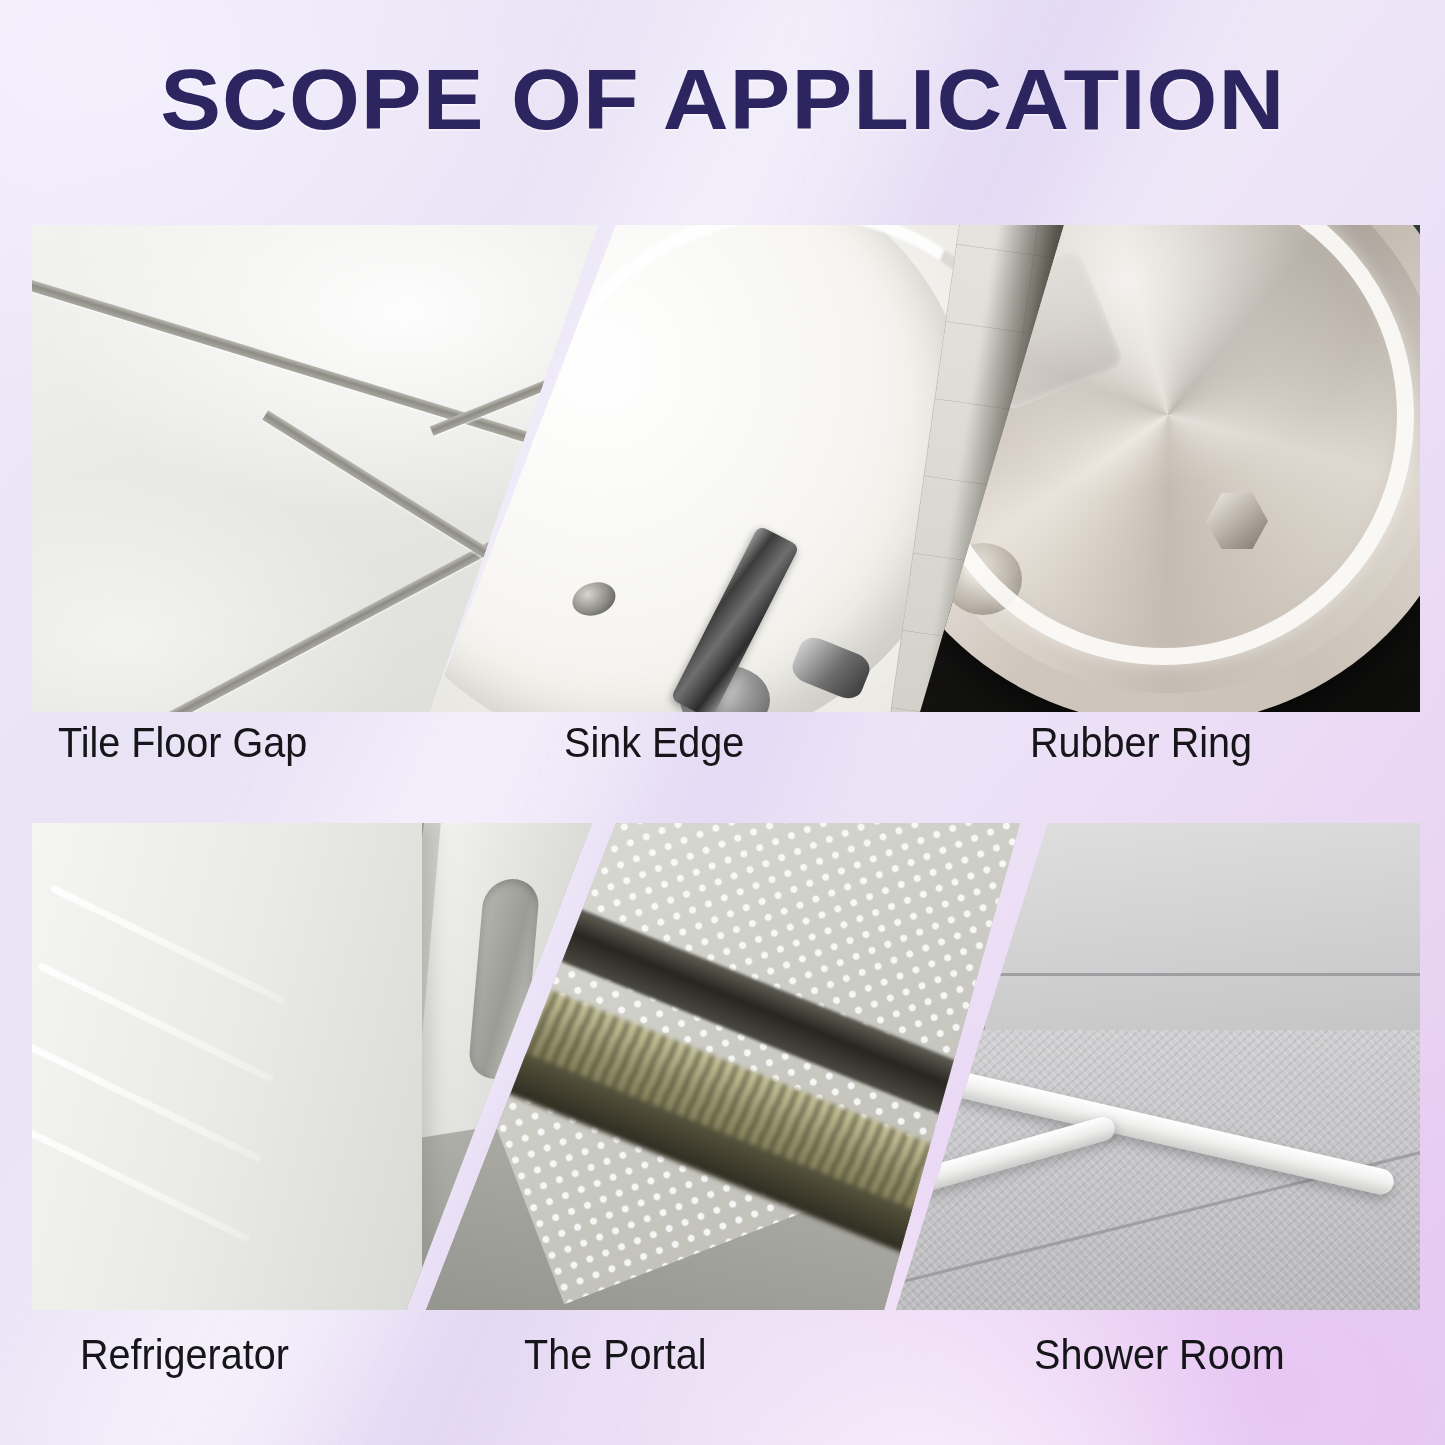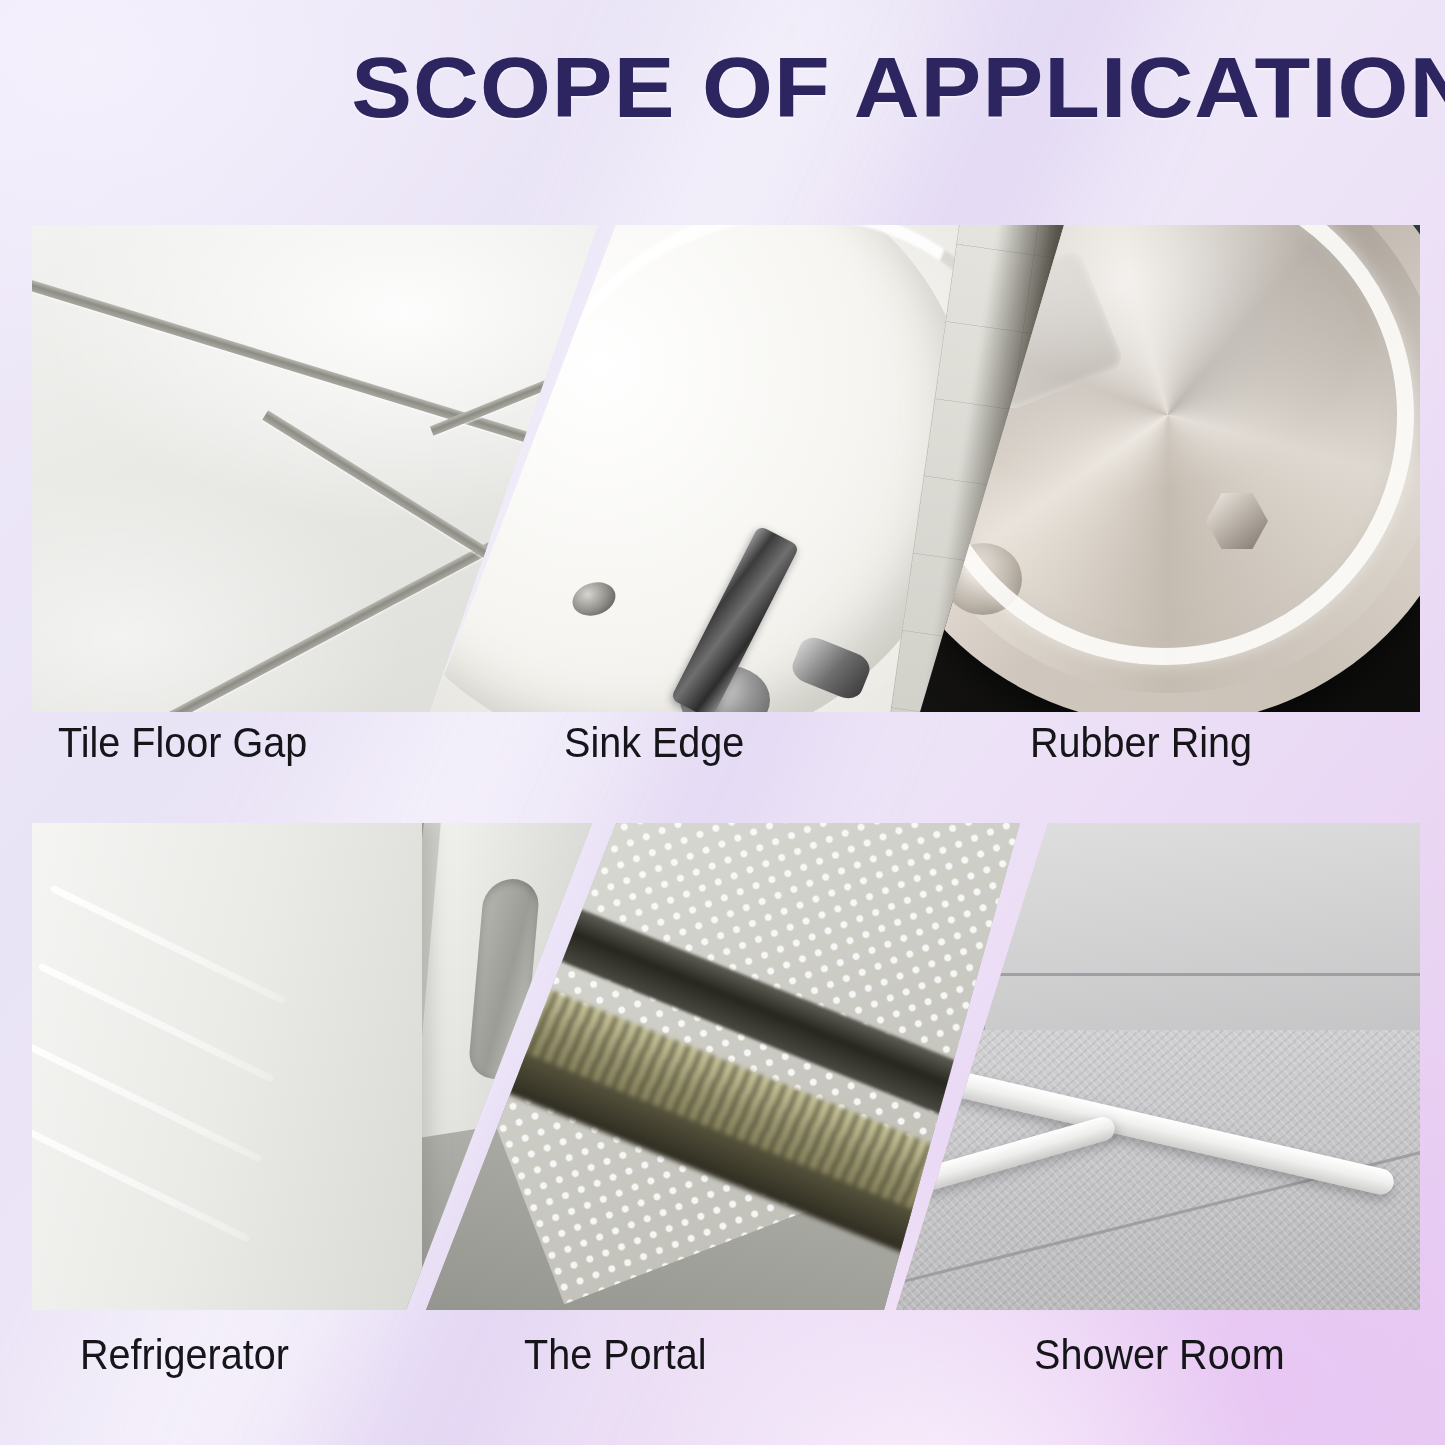--- a/index.html
+++ b/index.html
@@ -18,21 +18,21 @@
     background:linear-gradient(90deg, rgba(255,255,255,0) 0%, rgba(255,255,255,.55) 50%, rgba(255,255,255,0) 100%);
     transform:rotate(24deg); filter:blur(34px); opacity:.75; }
   .streak-b { top:-200px; left:620px; width:240px; height:1900px;
     background:linear-gradient(90deg, rgba(214,200,240,0) 0%, rgba(206,188,236,.5) 50%, rgba(214,200,240,0) 100%);
     transform:rotate(24deg); filter:blur(42px); opacity:.7; }
   .streak-c { top:1080px; left:560px; width:760px; height:520px;
     background:radial-gradient(ellipse at 50% 100%, rgba(255,252,255,.85) 0%, rgba(255,252,255,0) 65%);
     filter:blur(26px); }
 
   
-  .title-wrap { position:absolute; top:44px; left:0; width:1445px; text-align:right; }
+  .title-wrap { position:absolute; top:56px; left:0; width:1445px; text-align:center; }
   .title {
     display:inline-block;
     font-family:"Liberation Sans", sans-serif;
     font-weight:bold;
     font-size:86px;
     letter-spacing:1px;
     line-height:1;
     color:#2c2560;
     transform:scaleX(1.06);
     text-shadow:0 2px 0 rgba(255,255,255,.45);

